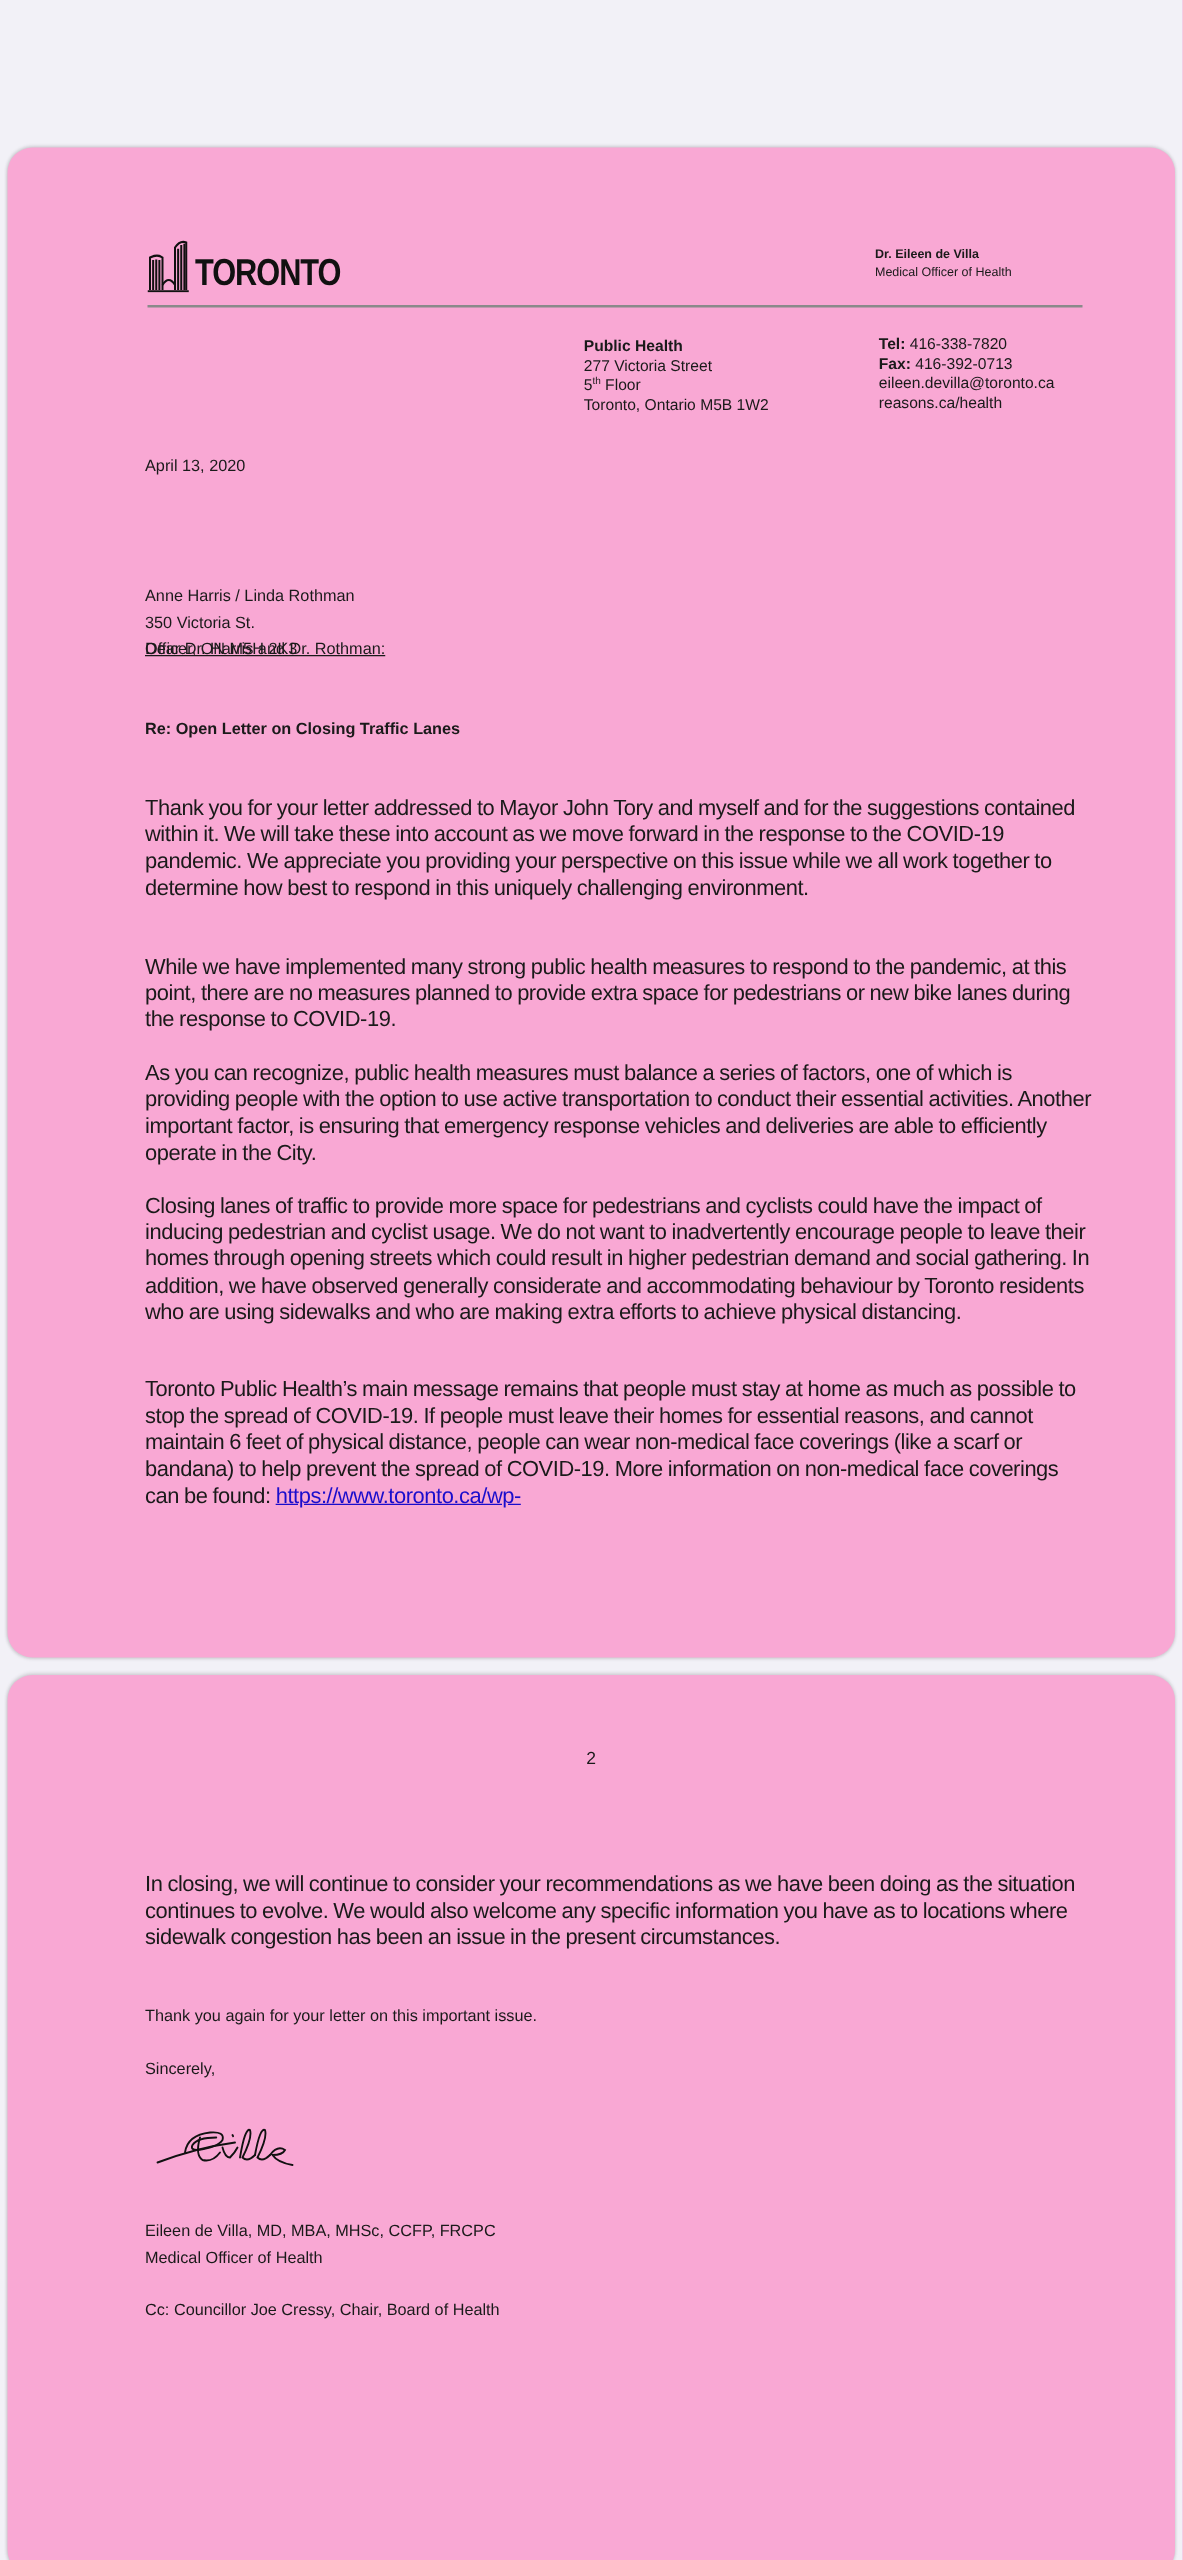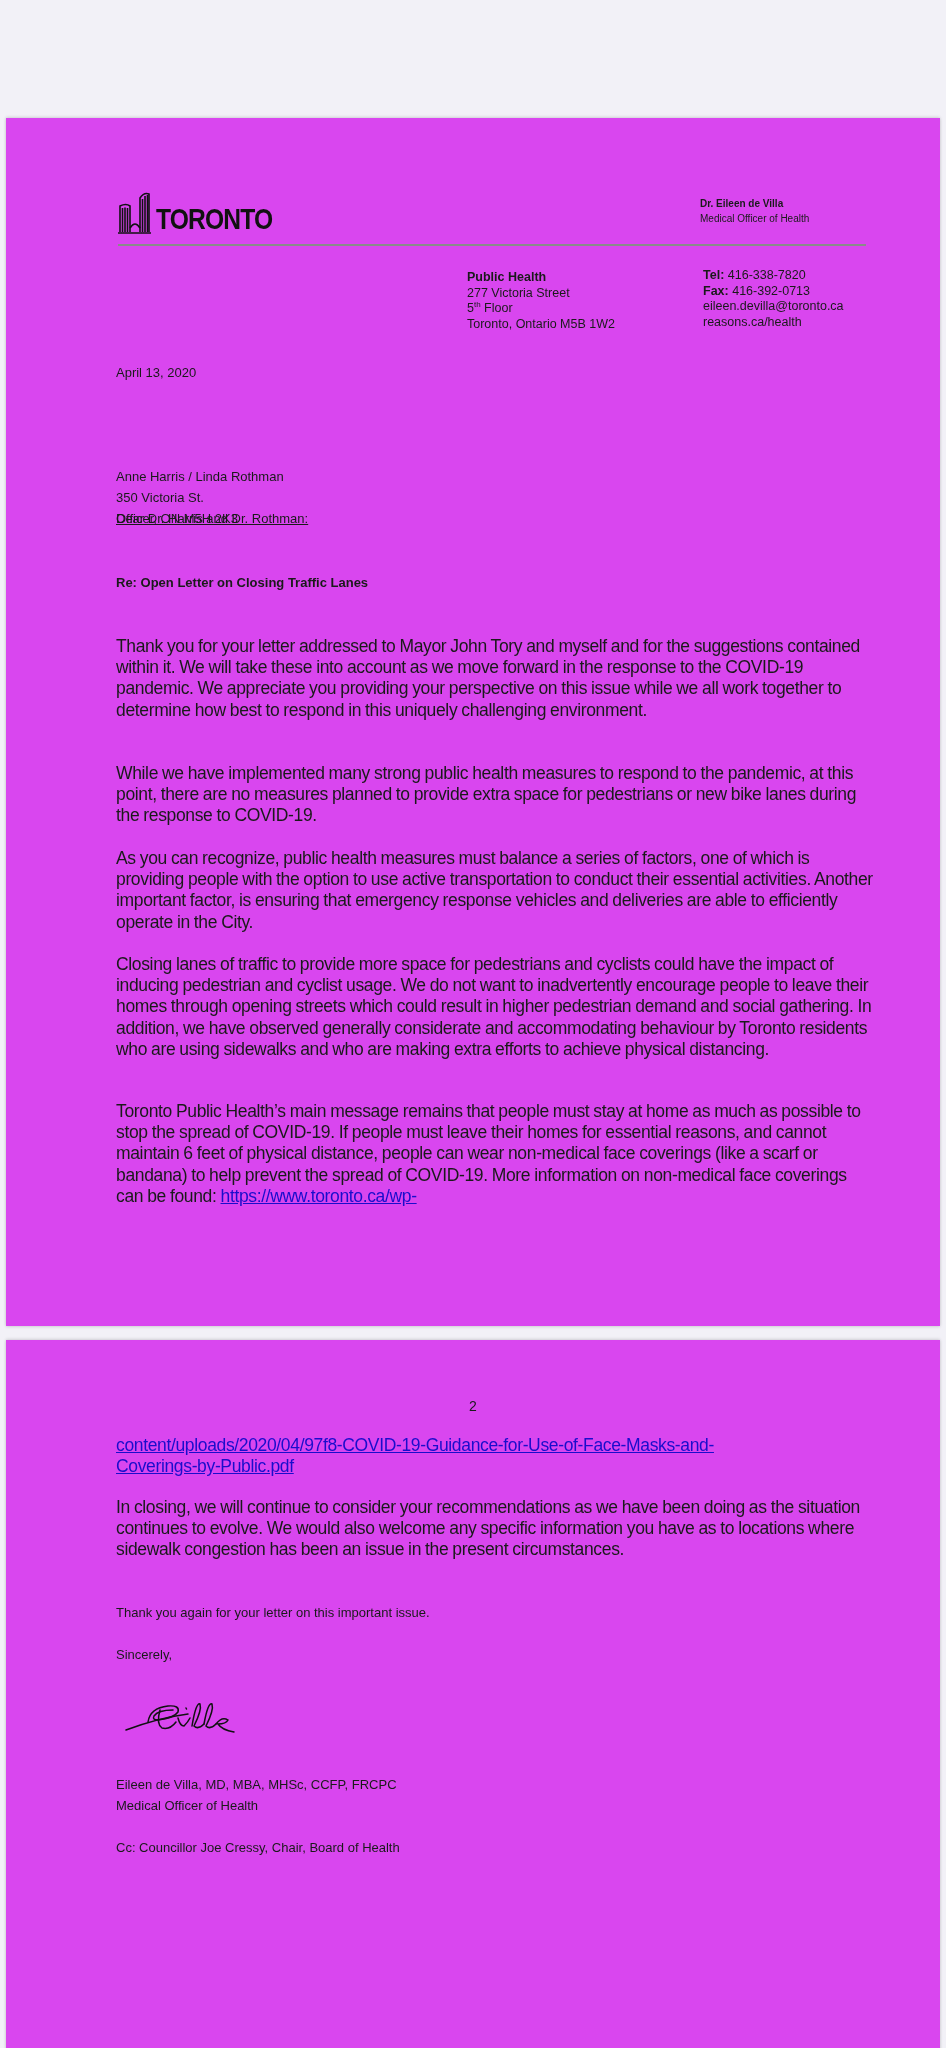--- a/index.html
+++ b/index.html
@@ -5,22 +5,23 @@
   html, body { margin: 0; padding: 0; }
   body {
     width: 946px; height: 2048px; overflow: hidden;
     background: #f2f1f7;
     font-family: "Liberation Sans", sans-serif;
     color: #1a1a1a;
     position: relative;
   }
   .page {
     position: absolute; left: 6px; width: 934px;
-    background: #d946ef;
+    background: #f9a8d4;
     box-shadow: 0 -1px 3px rgba(0,0,0,0.12), 0 1px 3px rgba(0,0,0,0.12);
+    border-radius: 20px;
   }
   #page1 { top: 118px; height: 1208px; }
   #page2 { top: 1340px; height: 720px; }
 
   
   .logo { position: absolute; left: 112px; top: 72px; height: 44px; display: flex; align-items: flex-end; }
   .logo svg { display: block; }
   .logo-word {
     font-family: "Liberation Sans", sans-serif; font-weight: bold;
     font-size: 30px; letter-spacing: -1px; color: #111;
@@ -105,24 +106,20 @@
   <p class="body-par" style="top:518px;">Thank you for your letter addressed to Mayor John Tory and myself and for the suggestions contained within it. We will take these into account as we move forward in the response to the COVID-19 pandemic. We appreciate you providing your perspective on this issue while we all work together to determine how best to respond in this uniquely challenging environment.</p>
   <p class="body-par" style="top:645px;">While we have implemented many strong public health measures to respond to the pandemic, at this point, there are no measures planned to provide extra space for pedestrians or new bike lanes during the response to COVID-19.</p>
   <p class="body-par" style="top:730px;">As you can recognize, public health measures must balance a series of factors, one of which is providing people with the option to use active transportation to conduct their essential activities. Another important factor, is ensuring that emergency response vehicles and deliveries are able to efficiently operate in the City.</p>
   <p class="body-par" style="top:836px;">Closing lanes of traffic to provide more space for pedestrians and cyclists could have the impact of inducing pedestrian and cyclist usage. We do not want to inadvertently encourage people to leave their homes through opening streets which could result in higher pedestrian demand and social gathering. In addition, we have observed generally considerate and accommodating behaviour by Toronto residents who are using sidewalks and who are making extra efforts to achieve physical distancing.</p>
   <p class="body-par" style="top:983px;"><span>Toronto Public Health’s main message remains that people must stay at home as much as possible to stop the spread of COVID-19. If people must leave their homes for essential reasons, and cannot maintain 6 feet of physical distance, people can wear non-medical face coverings (like a scarf or bandana) to help prevent the spread of COVID-19. More information on non-medical face coverings can be found: </span><a class="link">https://www.toronto.ca/wp-</a></p>
 </div>
 
 <div class="page" id="page2">
   <div class="page-num">2</div>
 
-  <div class="body-par" style="top:95px;">
-    <a class="link">content/uploads/2020/04/97f8-COVID-19-Guidance-for-Use-of-Face-Masks-and-</a><br>
-    <a class="link">Coverings-by-Public.pdf</a>
-  </div>
 
   <p class="body-par" style="top:157px;">In closing, we will continue to consider your recommendations as we have been doing as the situation continues to evolve. We would also welcome any specific information you have as to locations where sidewalk congestion has been an issue in the present circumstances.</p>
 
   <div class="text" style="top:262px;">Thank you again for your letter on this important issue.</div>
 
   <div class="text" style="top:304px;">Sincerely,</div>
 
   <div class="signature">
     <svg width="150" height="50" viewBox="0 0 150 50">
       <g fill="none" stroke="#111" stroke-width="1.5" stroke-linecap="round">

